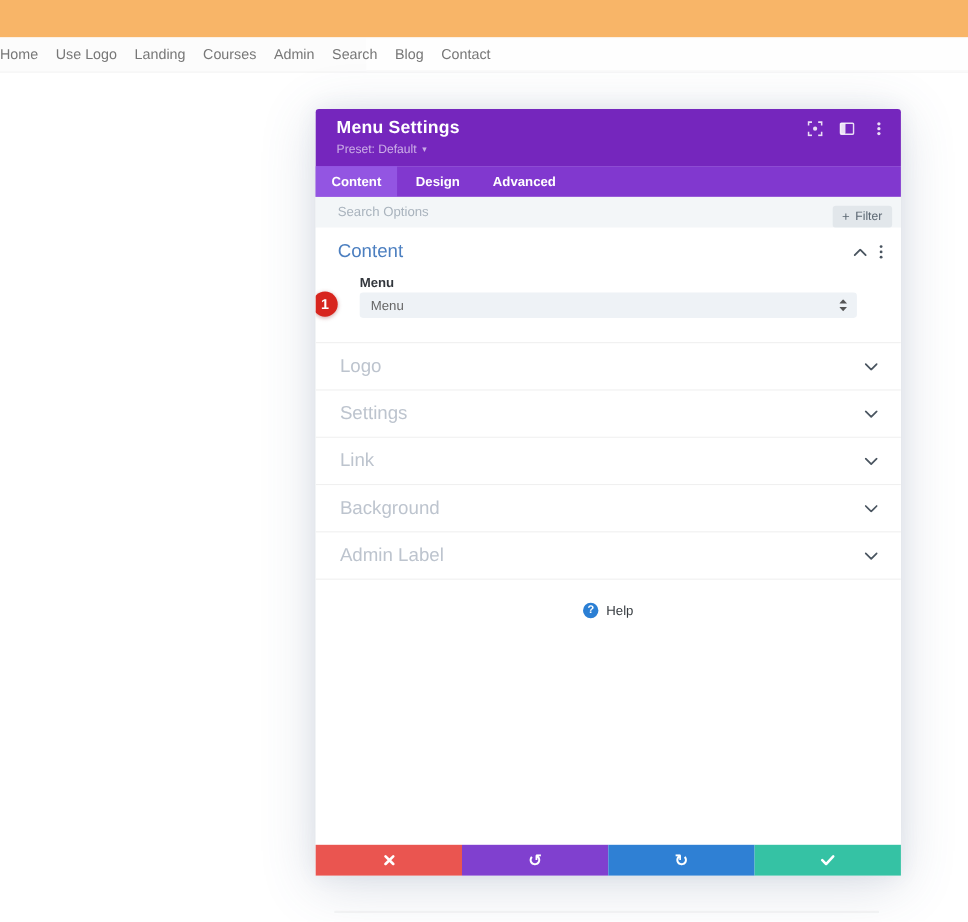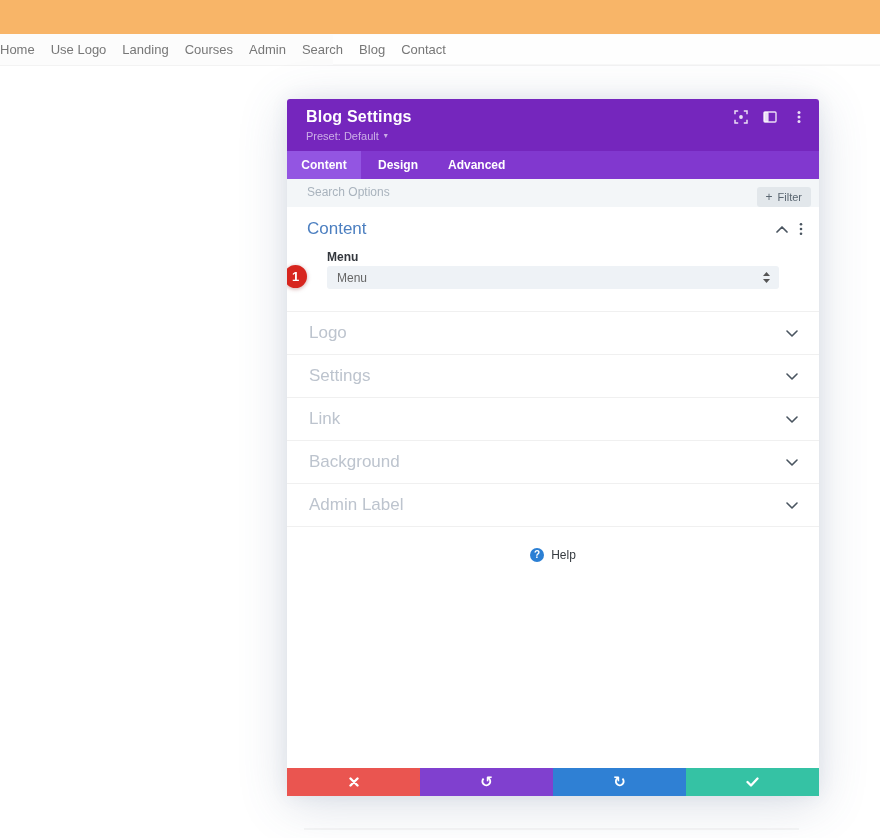--- a/index.html
+++ b/index.html
@@ -93,21 +93,21 @@
     <span class="nav-item">Admin</span>
     <span class="nav-item">Search</span>
     <span class="nav-item">Blog</span>
     <span class="nav-item">Contact</span>
   </nav>
   <div class="page-rule"></div>
 
   <div class="modal">
 
     <div class="modal-header">
-      <div class="modal-title">Blog Settings</div>
+      <div class="modal-title">Menu Settings</div>
       <div class="modal-preset">
         <span>Preset: Default</span>
         <span class="preset-caret">▾</span>
       </div>
       <div class="header-icons">
         <span class="icon-btn">
           <svg class="hicon" viewBox="0 0 14 14">
             <path d="M1 4.2 V1 H4.2 M9.8 1 H13 V4.2 M13 9.8 V13 H9.8 M4.2 13 H1 V9.8" fill="none" stroke="rgba(255,255,255,0.85)" stroke-width="1.5"></path>
             <circle cx="7" cy="7" r="1.9" fill="rgba(255,255,255,0.85)"></circle>
           </svg>

